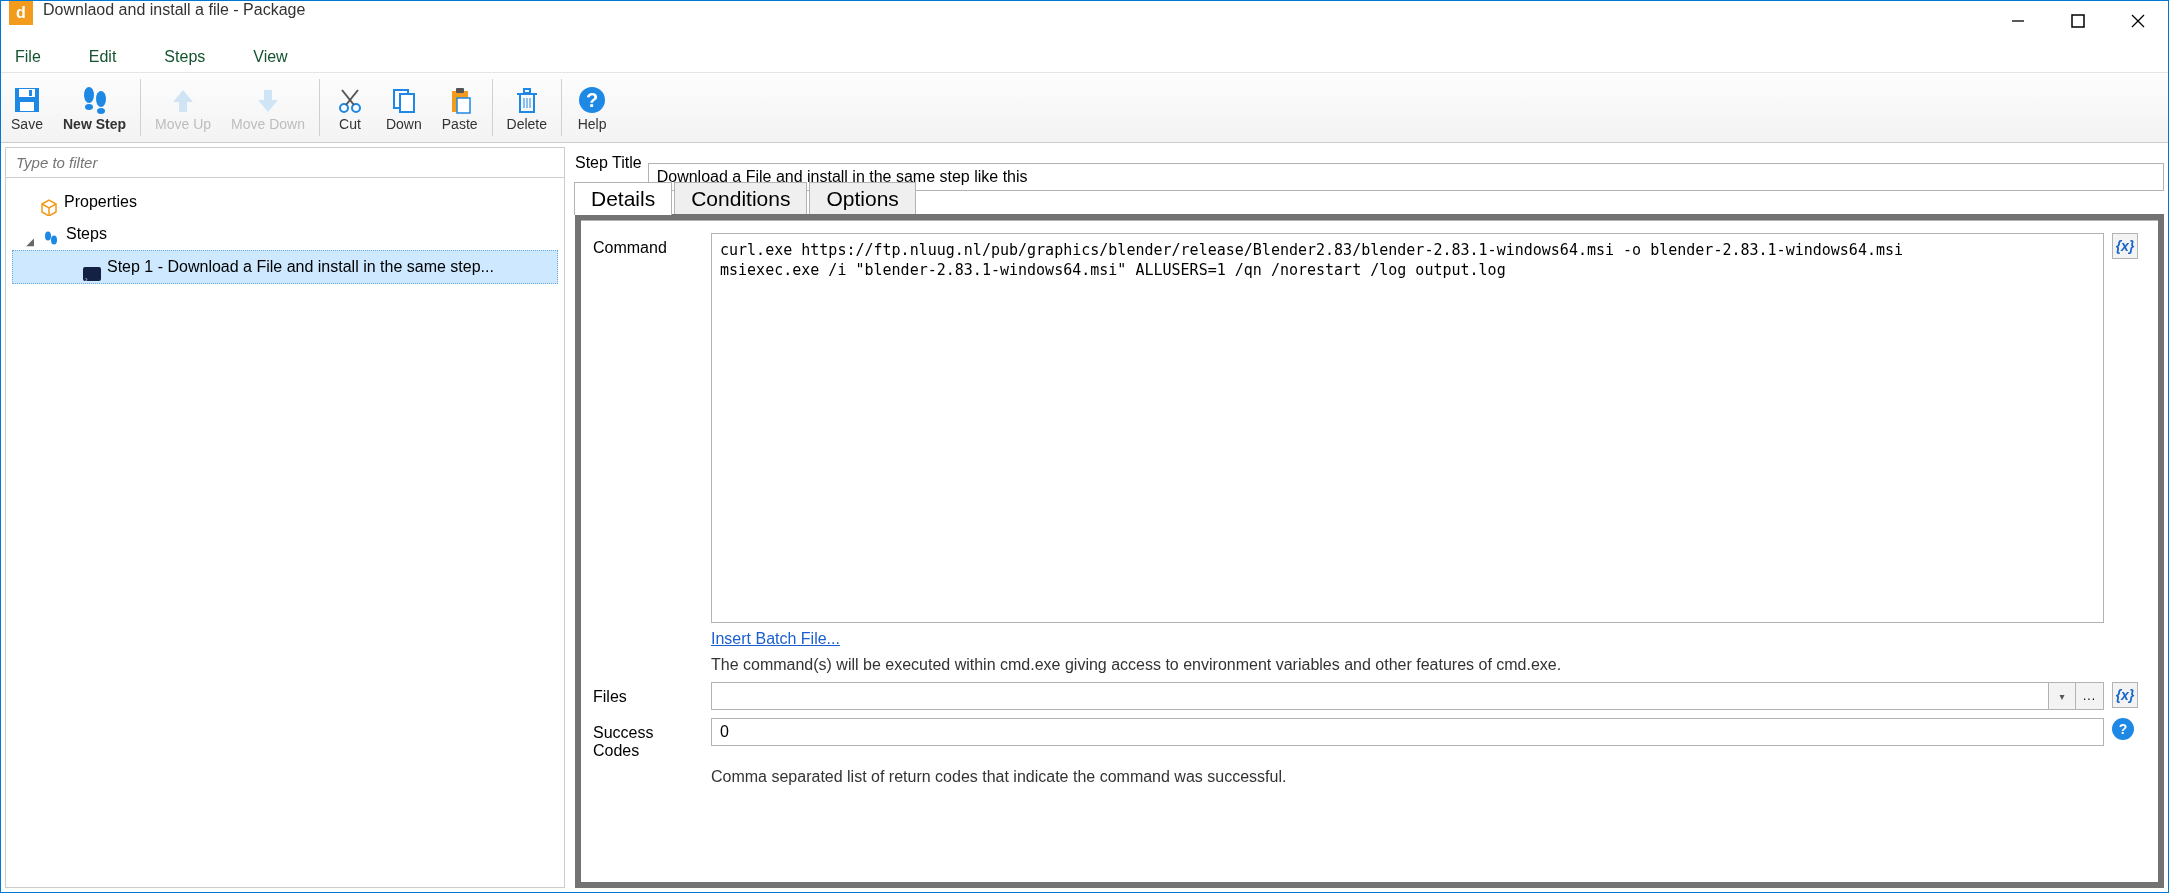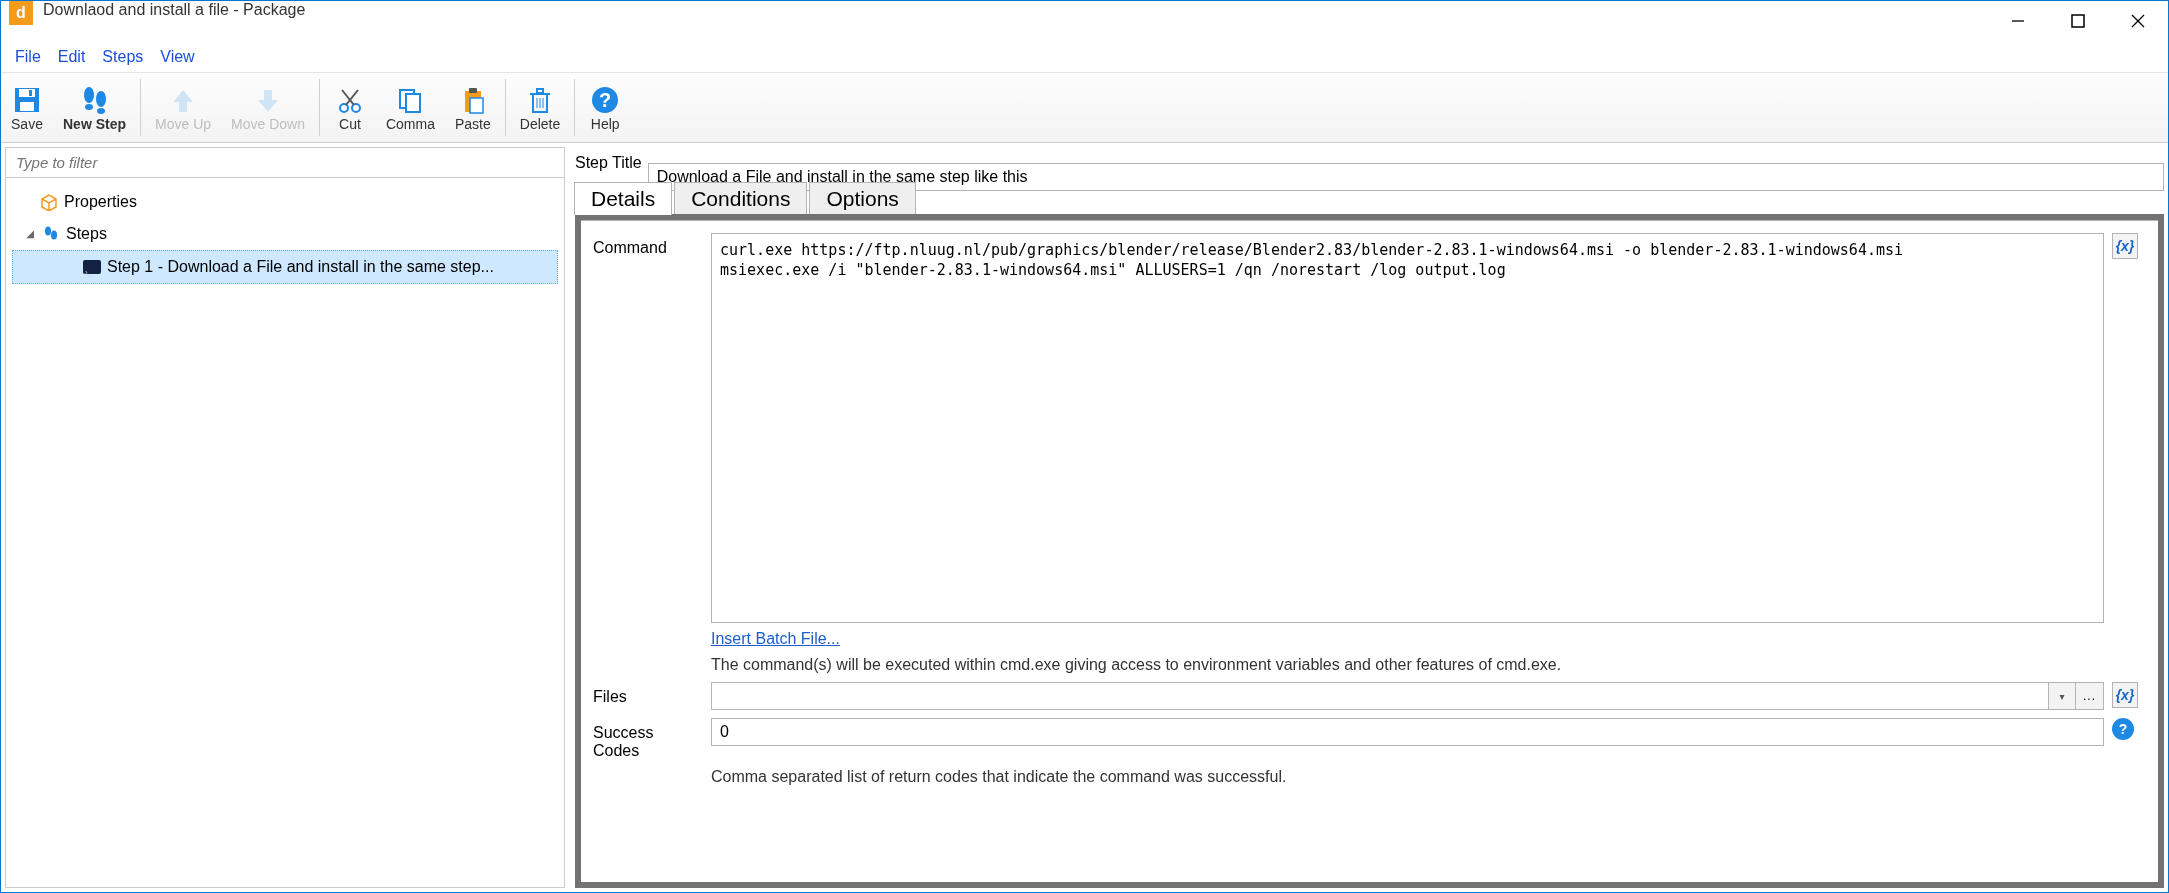--- a/index.html
+++ b/index.html
@@ -6,35 +6,35 @@
   html, body { margin:0; padding:0; font-family: "Segoe UI", Tahoma, sans-serif; font-size:12px; color:#000; background:#fff; }
   .window { width:2169px; height:893px; border:1px solid #0078D4; display:flex; flex-direction:column; background:#fff; }
   
   .titlebar { height:40px; display:flex; align-items:flex-start; padding-left:8px; background:#fff; }
   .titlebar .appicon { width:24px; height:24px; background:#f29b1d; position:relative; display:flex; align-items:center; justify-content:center; }
   .titlebar .appicon::after { content:"d"; color:#fff; font-weight:bold; font-size:16px; font-family:Arial; }
   .titlebar .title { margin-left:10px; font-size:16px; color:#333; }
   .titlebar .winbtns { margin-left:auto; display:flex; }
   .titlebar .winbtn { width:60px; height:40px; display:flex; align-items:center; justify-content:center; font-size:14px; }
   
-  .menubar { height:32px; display:flex; align-items:center; padding:0 10px; gap:9px; border-bottom:1px solid #e5e5e5; color:#1d4ed8; font-size:16px; }
+  .menubar { height:32px; display:flex; align-items:center; padding:0 10px; gap:40px; border-bottom:1px solid #e5e5e5; color:#14532d; font-size:16px; }
   .menubar span { padding:3px 4px; }
   
   .toolbar { height:70px; display:flex; align-items:stretch; border-bottom:1px solid #ccc; background:linear-gradient(#fdfdfd,#f3f3f3); }
   .tbbtn { display:flex; flex-direction:column; align-items:center; justify-content:center; padding:4px 10px; min-width:52px; font-size:14px; color:#333; }
   .tbbtn.disabled { color:#bdbdbd; }
   .tbbtn .glyph { height:32px; display:flex; align-items:center; justify-content:center; }
   .tbsep { width:1px; background:#d0d0d0; margin:6px 4px; }
   
   .content { flex:1 1 auto; display:flex; padding:4px; gap:0; }
   .leftpanel { width:560px; display:flex; flex-direction:column; border:1px solid #ccc; background:#fff; }
   .filterbox { height:30px; border-bottom:1px solid #ccc; }
   .filterbox input { width:100%; height:100%; border:none; outline:none; padding:0 10px; font-size:15px; color:#888; font-style:italic; background:#fff; }
   .tree { flex:1; padding:8px 6px; font-size:16px; line-height:28px; }
-  .treerow { display:flex; align-items:center; gap:6px; padding:2px 4px; white-space:nowrap; overflow:hidden; }
+  .treerow { display:flex; align-items:flex-end; gap:6px; padding:2px 4px; white-space:nowrap; overflow:hidden; }
   .treerow.indent1 { padding-left:28px; }
   .treerow.indent2 { padding-left:70px; }
   .treerow.selected { background:#cde8ff; border:1px dotted #6aa9de; }
   .expander { width:12px; height:12px; display:inline-flex; align-items:center; justify-content:center; color:#666; font-size:10px; }
   .icon-box { width:18px; height:18px; display:inline-flex; align-items:center; justify-content:center; }
   .icon-props { color:#f29b1d; }
   .icon-steps { color:#0078D4; }
   .icon-cmd { width:18px; height:14px; background:#132144; border-radius:2px; position:relative; }
   .icon-cmd::after { content:"›_"; color:#ccc; font-size:8px; position:absolute; left:2px; top:-1px; }
   
@@ -146,21 +146,21 @@
       </div>
       <span>Cut</span>
     </div>
     <div class="tbbtn">
       <div class="glyph">
         <svg width="28" height="28">
             <rect x="4" y="4" width="14" height="18" fill="#fff" stroke="#1e88e5" stroke-width="2"></rect>
             <rect x="10" y="8" width="14" height="18" fill="#fff" stroke="#1e88e5" stroke-width="2"></rect>
           </svg>
       </div>
-      <span>Comma</span>
+      <span>Down</span>
     </div>
     <div class="tbbtn">
       <div class="glyph">
         <svg width="28" height="28">
             <rect x="6" y="5" width="16" height="21" fill="#f29b1d"></rect>
             <rect x="10" y="2" width="8" height="5" rx="1" fill="#555"></rect>
             <rect x="11" y="12" width="13" height="15" fill="#fff" stroke="#1e88e5" stroke-width="1.5"></rect>
           </svg>
       </div>
       <span>Paste</span>

